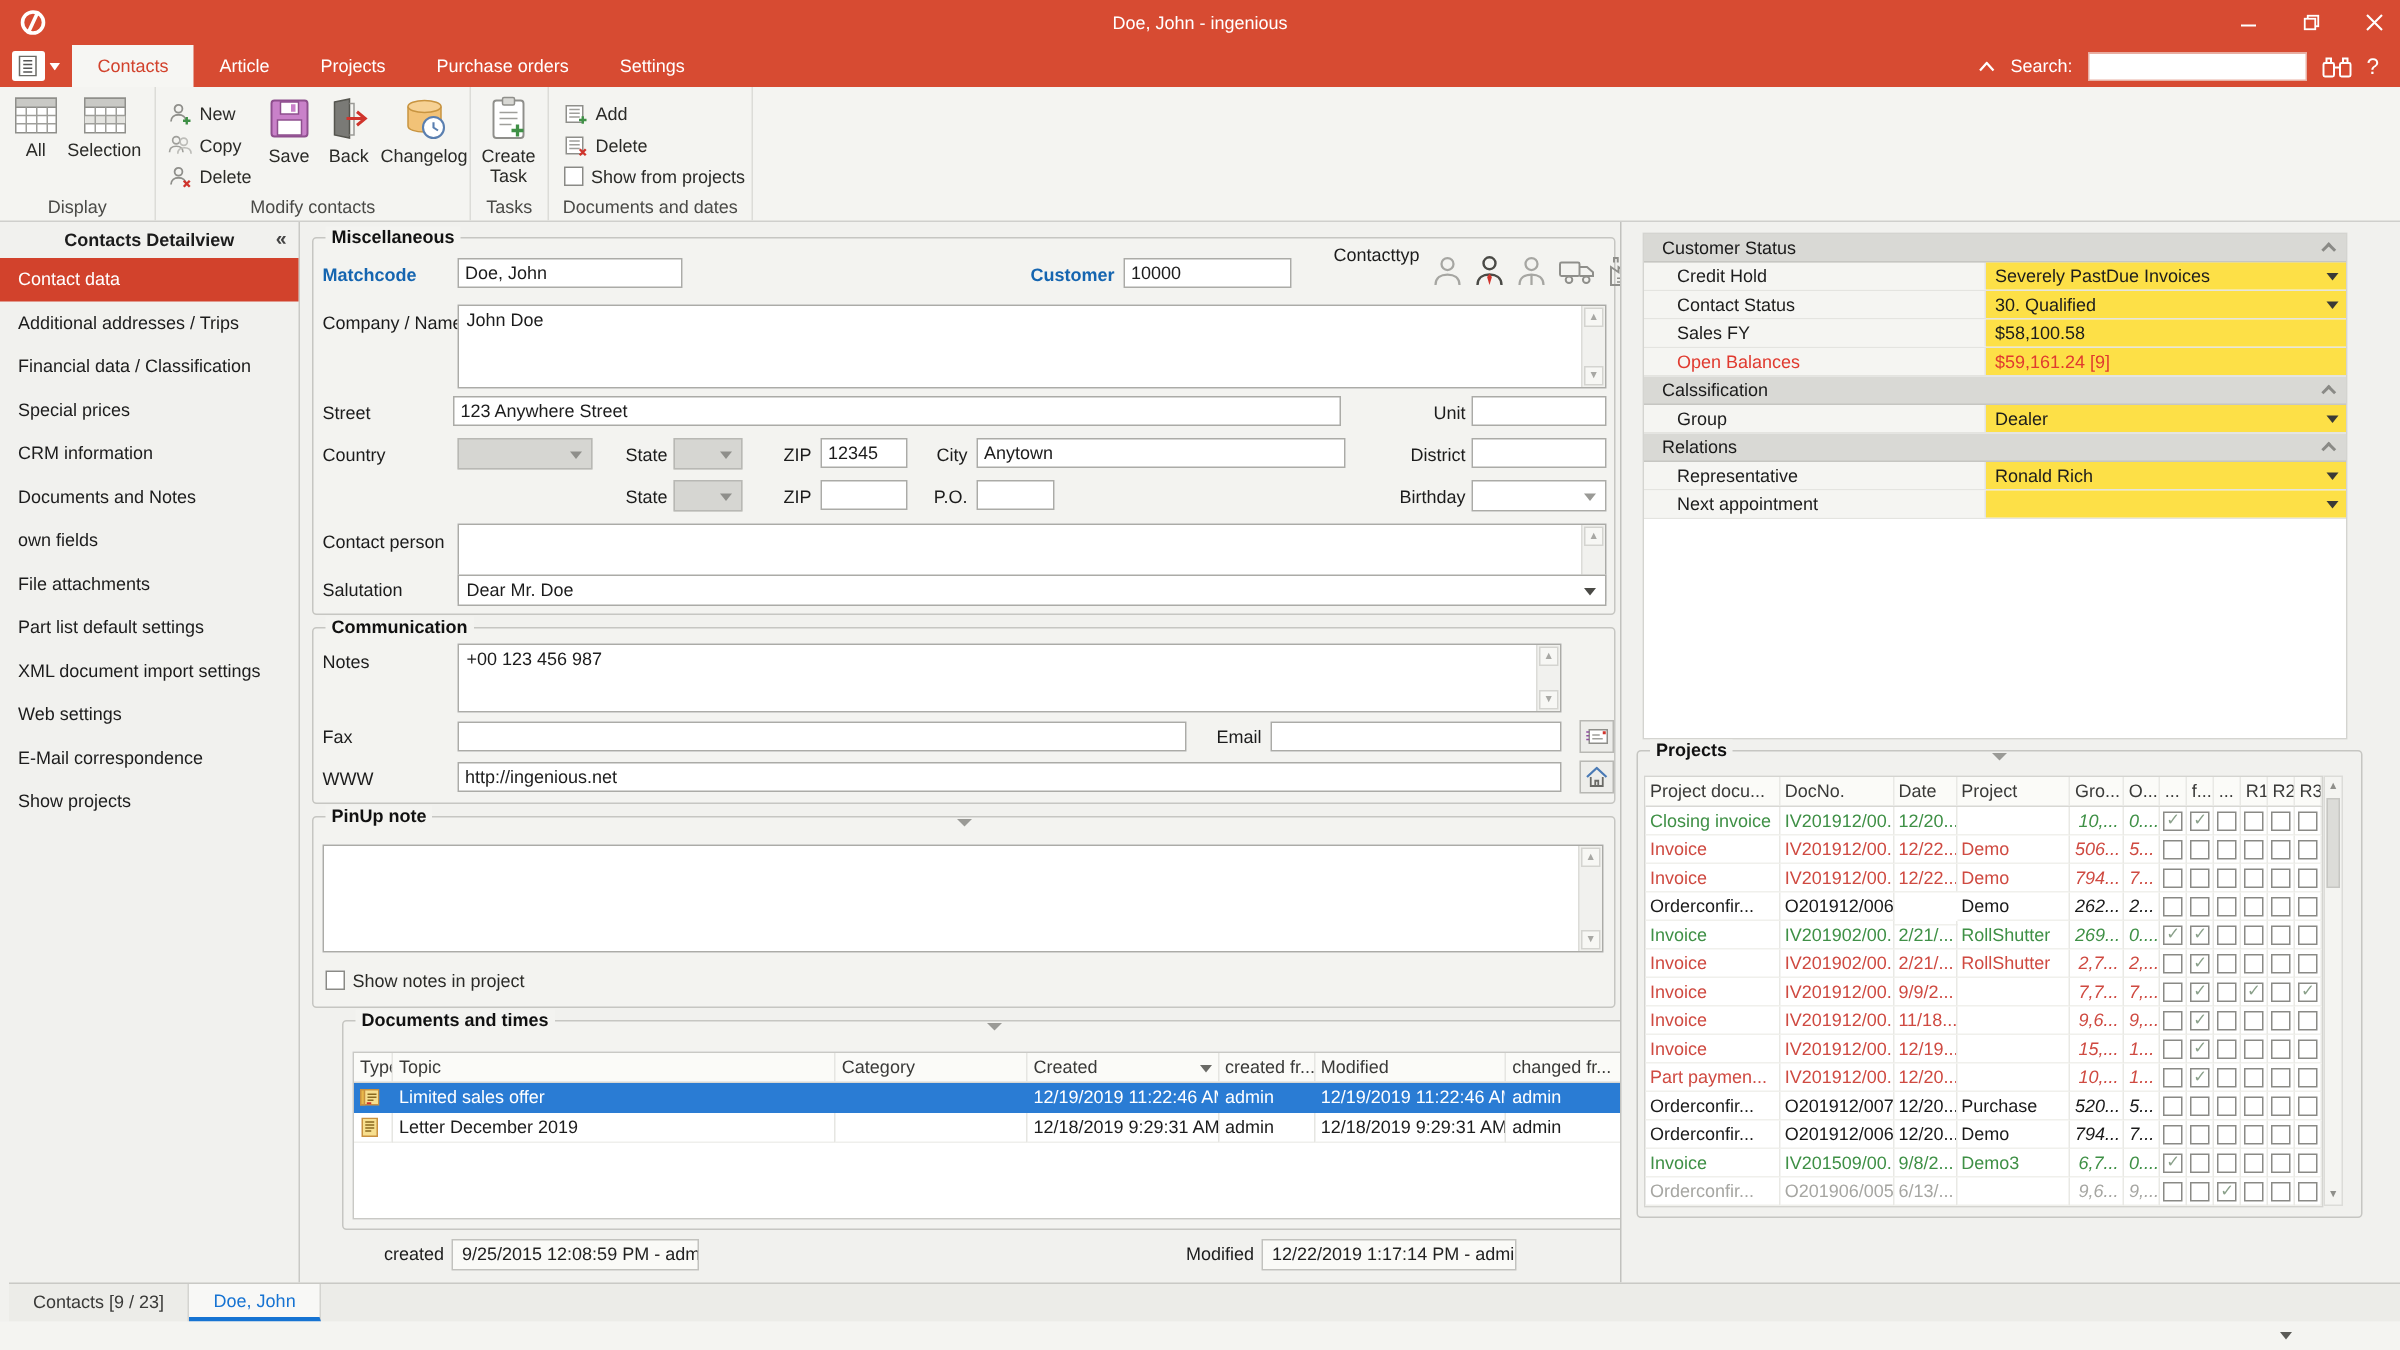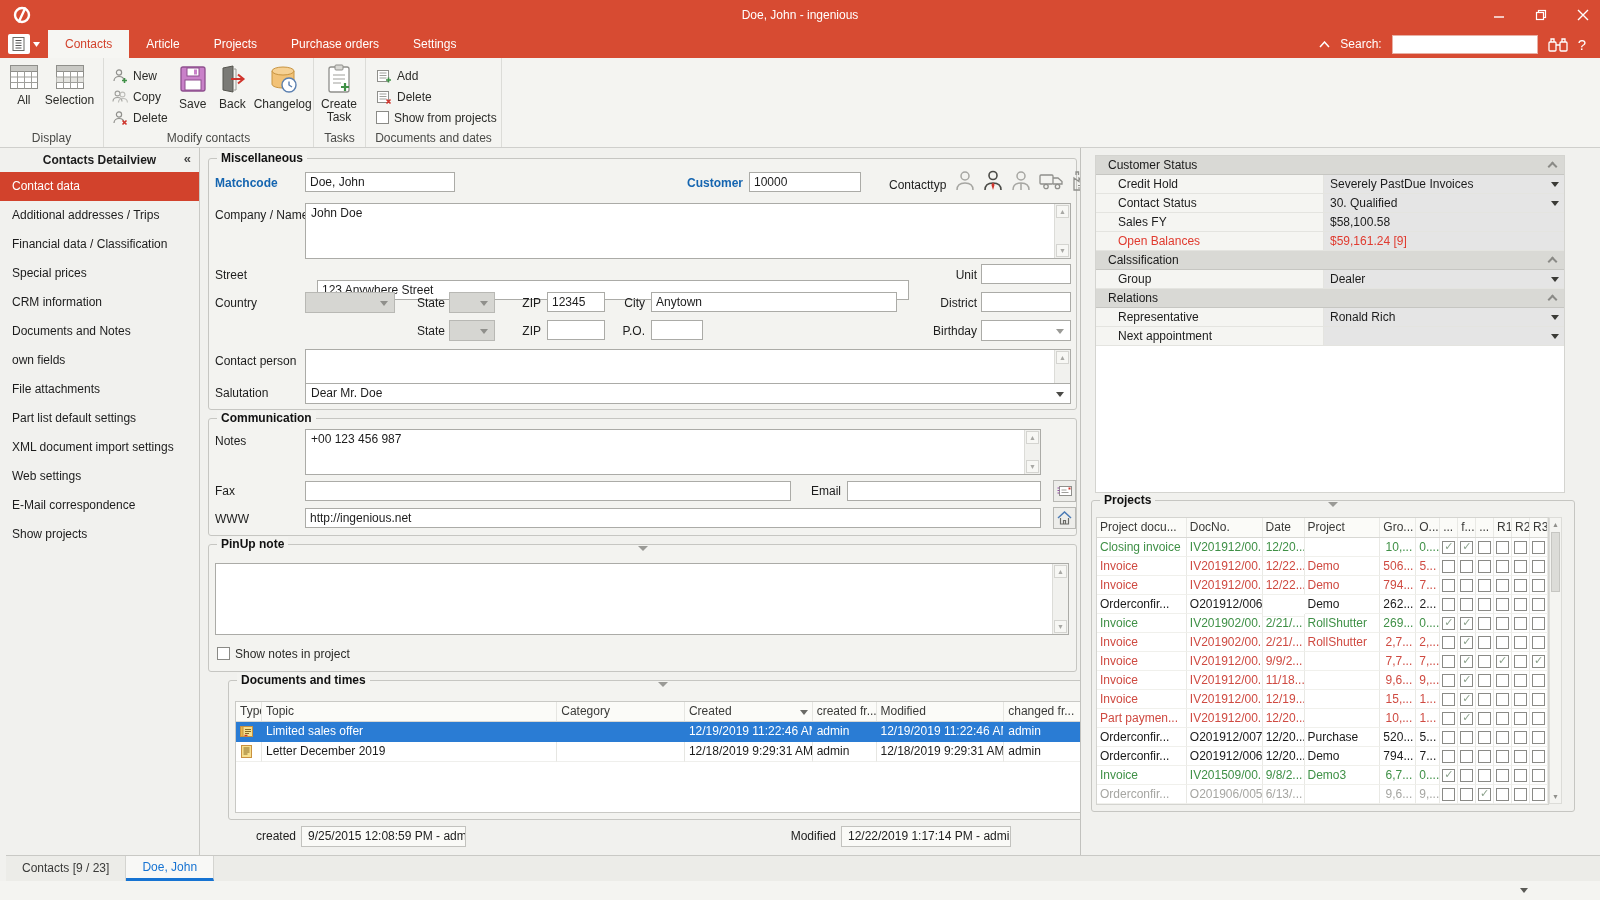--- a/index.html
+++ b/index.html
@@ -77,31 +77,31 @@
   
   .ro-input { position:absolute; height:21px; background:#fafaf7; border:1px solid #c2c2be; line-height:19px; padding:0 6px; font-size:12px; color:#222; overflow:hidden; white-space:nowrap; }
 
   
   .rightpanel { position:absolute; left:1080px; top:148px; width:520px; height:707px; background:#f1f1ee; border-left:1px solid #c2c2be; }
   .pg { position:absolute; left:14px; top:7px; width:470px; height:338px; background:#fff; border:1px solid #d4d4d0; overflow:hidden; }
   .pg-header { height:19px; background:#d9d9d5; border-bottom:1px solid #c6c6c2; line-height:18px; padding-left:12px; color:#1a1a1a; position:relative; }
   .pg-chev { position:absolute; right:8px; top:7px; width:7px; height:7px; border-left:2px solid #8a8a86; border-top:2px solid #8a8a86; transform:rotate(45deg); }
   .pg-row { display:flex; height:19px; border-bottom:1px solid #e4e4e0; }
   .pg-label { width:228px; background:#f5f5f2; border-right:1px solid #e4e4e0; padding-left:22px; line-height:18px; overflow:hidden; white-space:nowrap; }
-  .pg-value { flex:1; background:#e5e5e5; padding-left:6px; line-height:18px; position:relative; overflow:hidden; white-space:nowrap; }
+  .pg-value { flex:1; background:#fde047; padding-left:6px; line-height:18px; position:relative; overflow:hidden; white-space:nowrap; }
   .pg-dd { position:absolute; right:5px; top:7px; border-left:4px solid transparent; border-right:4px solid transparent; border-top:5px solid #3a3a36; }
   .alert { color:#e03a2f; }
 
   
   .ptable { position:absolute; left:4px; top:16px; width:453px; background:#fff; border:1px solid #d4d4d0; }
   .prow { display:flex; height:19px; }
   .prow.hdr { background:#fbfbf8; border-bottom:1px solid #d8d8d4; color:#3a3a38; height:20px; }
   .pcell { border-right:1px solid #e9e9e5; padding:0 3px; line-height:18px; overflow:hidden; white-space:nowrap; }
   .prow:not(.hdr) .pcell { border-bottom:1px solid #f0f0ec; }
-  .pcell.num { text-align:right; }
+  .pcell.num { text-align:right;font-style:italic; }
   .chkcell { display:flex; align-items:center; justify-content:center; border-right:1px solid #e9e9e5; }
   .prow:not(.hdr) .chkcell { border-bottom:1px solid #f0f0ec; }
   .c-green { color:#3f9046; } .c-red { color:#cf4a41; } .c-black { color:#1a1a1a; } .c-gray { color:#a6a6a2; }
   .vsb { position:absolute; right:12px; top:16px; width:13px; background:#f4f4f1; border:1px solid #dcdcd8; }
   .vsb .varr { position:absolute; left:0; right:0; height:13px; text-align:center; font-size:7px; color:#8f8f8b; line-height:13px; }
   .vsb .vthumb { position:absolute; left:1px; right:1px; top:14px; height:60px; background:#dcdcd8; border:1px solid #c6c6c2; }
 
   
   .statusbar { position:absolute; left:6px; top:855px; width:1600px; height:26px; background:#ecece8; border-top:1px solid #c9c9c5; display:flex; }
   .sbtab { padding:0 16px; line-height:25px; color:#3a3a38; border-right:1px solid #d4d4d0; cursor:default; }
@@ -358,21 +358,21 @@
   </div>
 
   <div class="formmain">
 
     <div class="gbox" style="left:8px; top:10px; width:869px; height:252px;">
       <span class="gtitle">Miscellaneous</span>
       <span class="flabel blue" style="left:6px; top:14px;">Matchcode</span>
       <input class="tin" style="left: 96px; top: 13px; width: 150px;" value="Doe, John">
       <span class="flabel blue r" style="left:464px; top:14px; width:70px;">Customer</span>
       <input class="tin" style="left: 540px; top: 13px; width: 112px;" value="10000">
-      <span class="flabel" style="left:680px; top:16px;">Contacttyp</span>
+      <span class="flabel" style="left:680px; top:1px;">Contacttyp</span>
       <span style="position:absolute; left:744px; top:10px;">
           <svg width="24" height="24" viewBox="0 0 24 24">
             <circle cx="12" cy="7" r="4" fill="none" stroke="#a6a6a2" stroke-width="1.5"></circle>
             <path d="M4 21c0-5 3.8-7 8-7s8 2 8 7" fill="none" stroke="#a6a6a2" stroke-width="1.5"></path>
           </svg>
         </span>
       <span style="position:absolute; left:772px; top:10px;">
           <svg width="24" height="24" viewBox="0 0 24 24">
             <circle cx="12" cy="6.5" r="4" fill="none" stroke="#4a4a46" stroke-width="1.6"></circle>
             <path d="M4 21c0-5 3.8-7 8-7s8 2 8 7" fill="none" stroke="#4a4a46" stroke-width="1.6"></path>
@@ -405,21 +405,21 @@
       <span class="flabel" style="left:6px; top:46px;">Company / Name</span>
       <div class="tbox" style="left:96px; top:44px; width:766px; height:56px;">
         <span>John Doe</span>
         <span class="sstrip">
             <span class="sarr up">▲</span>
             <span class="sarr dn">▼</span>
           </span>
       </div>
 
       <span class="flabel" style="left:6px; top:106px;">Street</span>
-      <input class="tin" style="left: 108px; top: 105px; width: 592px; margin-top: 16px;" value="123 Anywhere Street">
+      <input class="tin" style="left: 93px; top: 105px; width: 592px;" value="123 Anywhere Street">
       <span class="flabel r" style="left:716px; top:106px; width:52px;">Unit</span>
       <input class="tin" style="left: 772px; top: 105px; width: 90px;" value="">
 
       <span class="flabel" style="left:6px; top:134px;">Country</span>
       <span class="combo gray" style="left:96px; top:133px; width:90px;"></span>
       <span class="flabel r" style="left:176px; top:134px; width:60px;">State</span>
       <span class="combo gray" style="left:240px; top:133px; width:46px;"></span>
       <span class="flabel r" style="left:296px; top:134px; width:36px;">ZIP</span>
       <input class="tin" style="left: 338px; top: 133px; width: 58px;" value="12345">
       <span class="flabel r" style="left:406px; top:134px; width:30px;">City</span>

